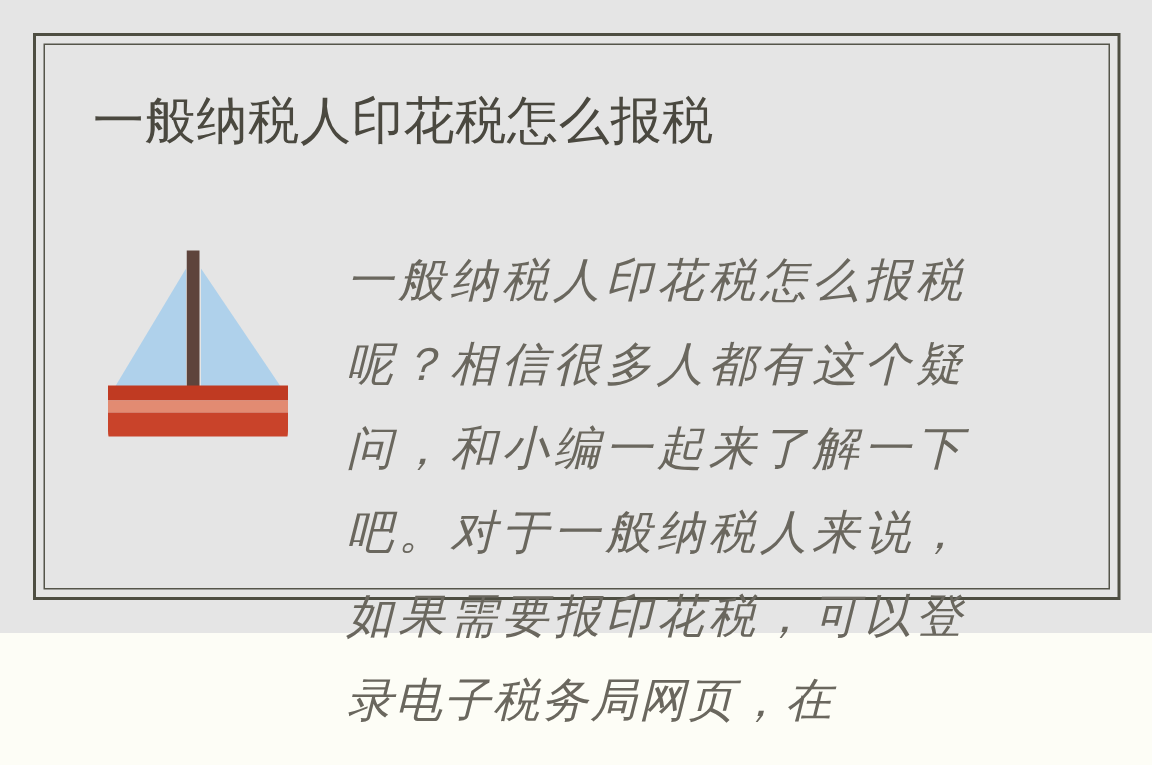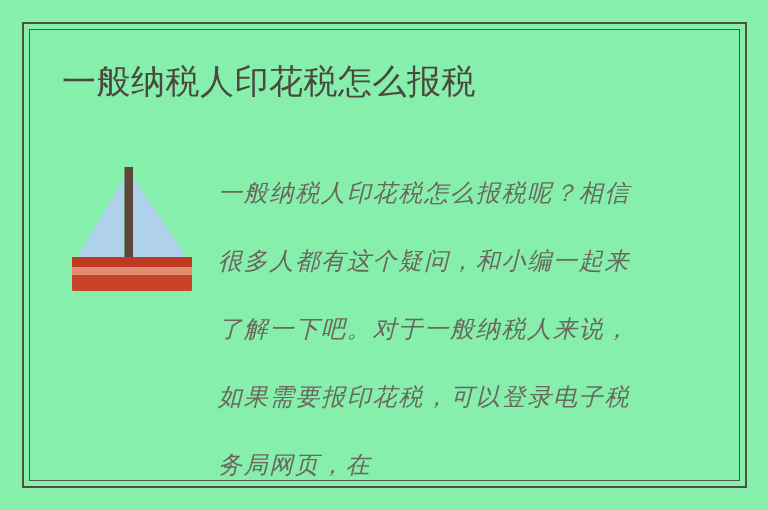--- a/index.html
+++ b/index.html
@@ -12,22 +12,22 @@
     width: 768px;
     height: 510px;
     overflow: hidden;
     font-family: "Liberation Sans", "DejaVu Sans", sans-serif;
   }
 
   
   .card {
     position: relative;
     width: 768px;
-    height: 510px;
-    background: #86efac;
+    height: 422px;
+    background: #e5e5e5;
     box-sizing: border-box;
     text-decoration: underline;
   }
 
   
   .frame-outer {
     position: absolute;
     left: 22px;
     top: 22px;
     right: 21px;
@@ -87,24 +87,24 @@
     width: 140px;
     height: 140px;
     flex: 0 0 140px;
     margin-top: 10px;
   }
   .boat-svg { display: block; }
 
   
   .article-text {
     flex: 1 1 auto;
-    margin-left: 16px;
+    margin-left: 29px;
     margin-top: 18px;
-    font-size: 24px;
-    line-height: 68px;
+    font-size: 31px;
+    line-height: 56px;
     color: #6A675E;
     font-family: "Liberation Serif", "DejaVu Serif", serif;
     font-style: italic;
     letter-spacing: 1.5px;
     max-width: 412px;
     word-break: break-all;
     text-align: justify;
   }
 </style>
 </head>

